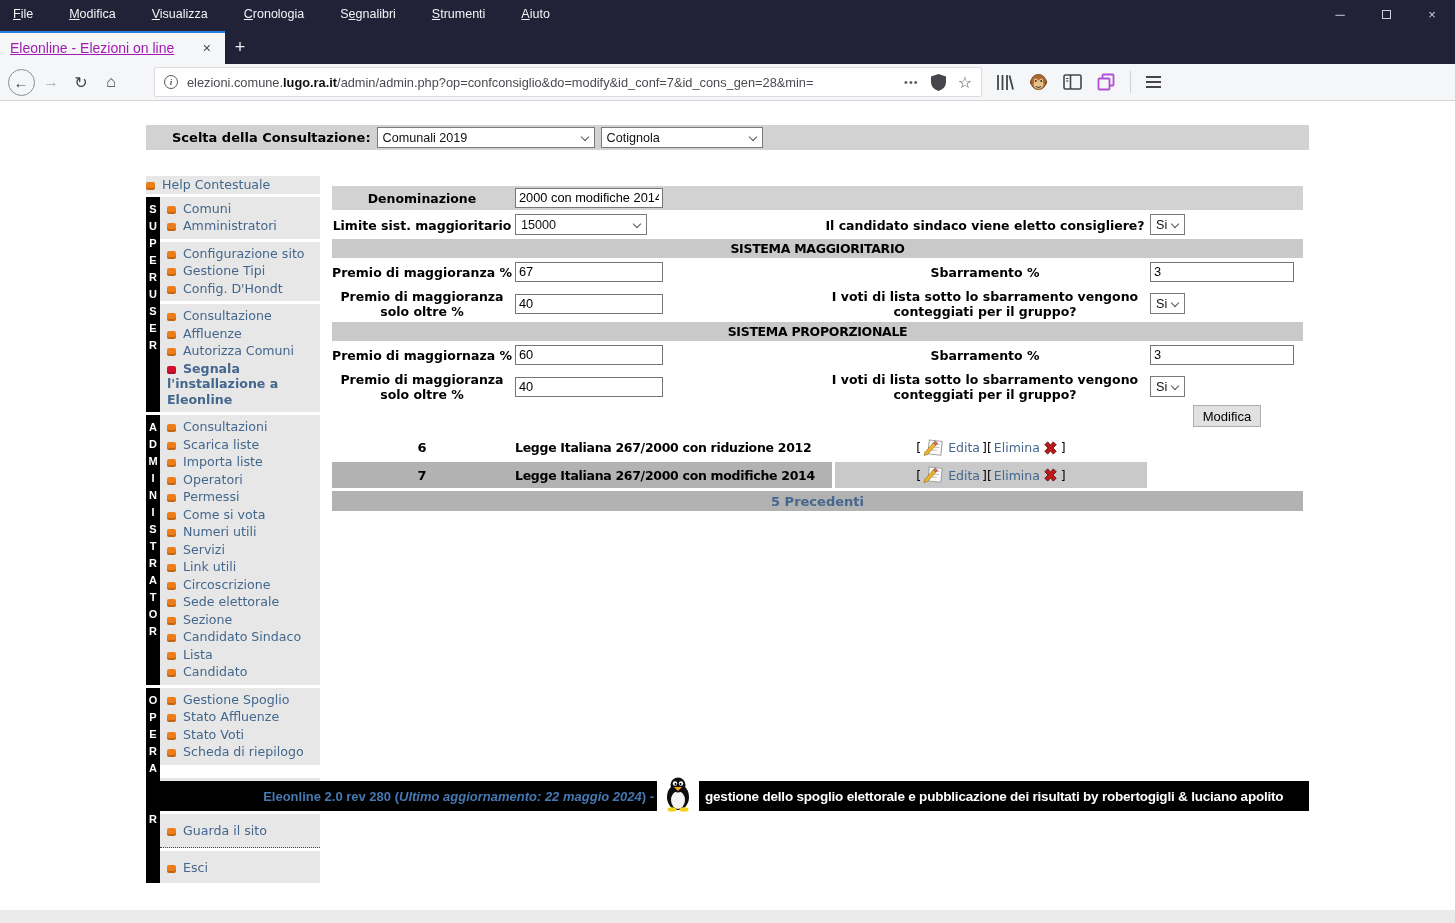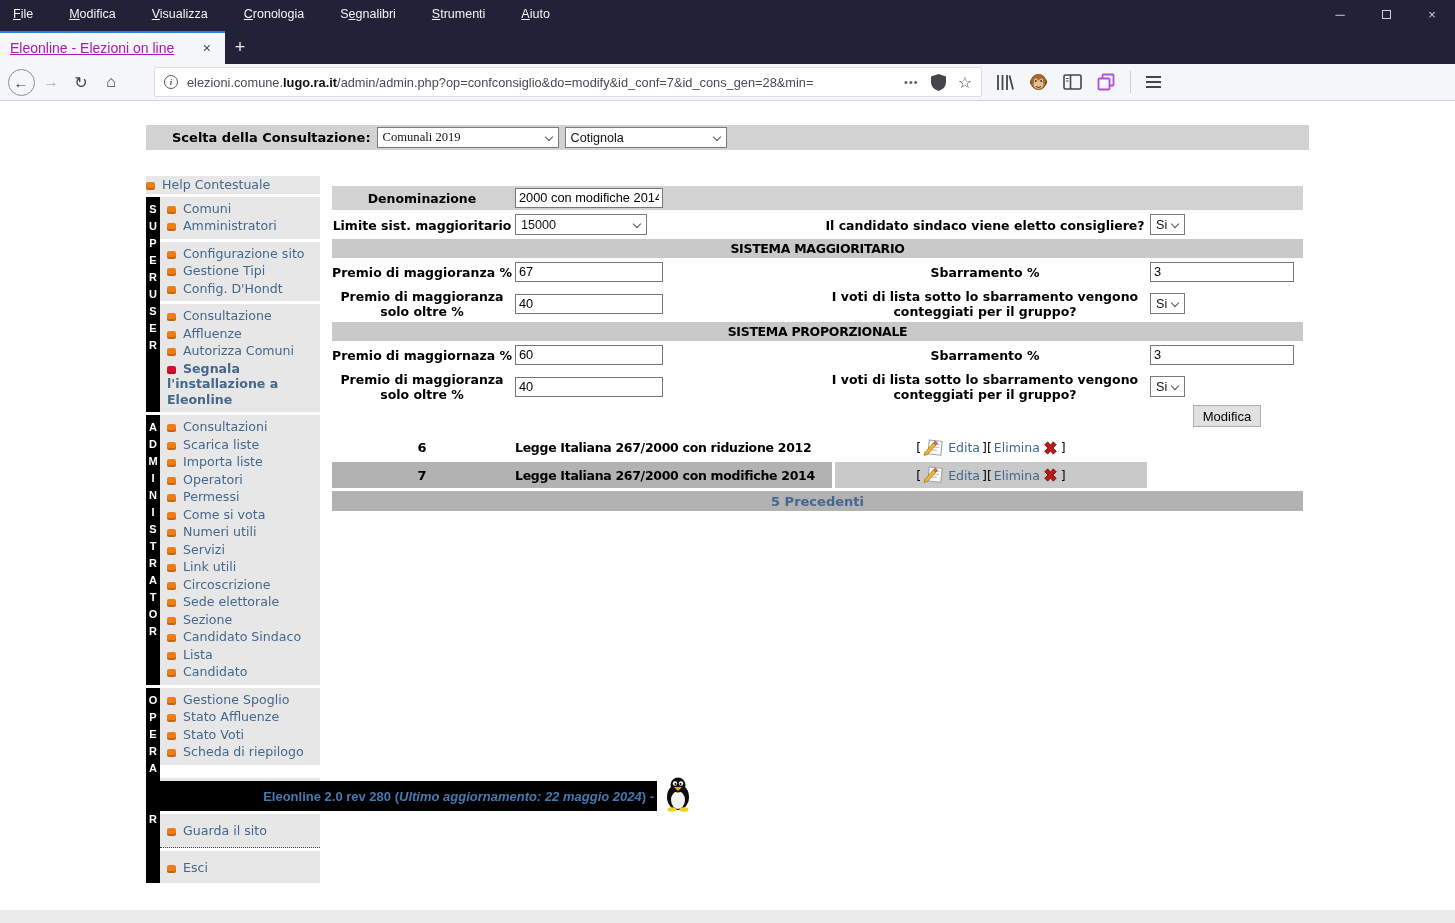--- a/index.html
+++ b/index.html
@@ -65,21 +65,21 @@
   .page { position:absolute; top:102px; left:0; right:0; height:821px; background:#fff; }
   .content { position:absolute; left:146px; top:23px; width:1163px; }
 
   .scelta-bar { height:25px; background:var(--bar_gray); display:flex; align-items:center; }
   .scelta-label { margin-left:26px; font:bold 13px "DejaVu Sans",sans-serif; color:#000; }
   .fake-select { background:#fff; border:1px solid #7a7a7a; height:21px; display:flex;
                  align-items:center; padding:0 18px 0 5px; font-size:12.6px; color:#111;
                  position:relative; font-family:"Liberation Sans",sans-serif; }
   .chev { position:absolute; right:6px; top:6px; width:6px; height:6px;
           border-right:1.4px solid #555; border-bottom:1.4px solid #555; transform:rotate(45deg); }
-  .sel-consult { margin-left:6px; width:182px;font-family:Liberation Serif, serif; }
+  .sel-consult { margin-left:6px; width:218px; }
   .sel-comune  { margin-left:6px; width:162px; }
 
   .cols { display:flex; align-items:flex-start; }
 
   
   .sidebar { margin-top:26px; width:174px; flex:none; }
   .side-help { background:var(--sidebar_bg); padding:2px 2px 3px 7px; margin-bottom:3px;
                font:12.6px "DejaVu Sans",sans-serif; color:var(--link); }
   .side-section { display:flex; margin-bottom:3px; }
   .letterbar { width:14px; background:#000; color:#fff; text-align:center;
@@ -540,17 +540,18 @@
               <circle cx="14" cy="9" r="7.5" fill="#0d0d0d"></circle>
               <circle cx="11" cy="7.5" r="2.2" fill="#fff"></circle>
               <circle cx="17" cy="7.5" r="2.2" fill="#fff"></circle>
               <circle cx="11.5" cy="8" r="1" fill="#000"></circle>
               <circle cx="16.5" cy="8" r="1" fill="#000"></circle>
               <polygon points="10,11 18,11 14,15" fill="#f2a71b"></polygon>
               <ellipse cx="8" cy="33.5" rx="4.5" ry="2.2" fill="#f2d11b"></ellipse>
               <ellipse cx="20" cy="33.5" rx="4.5" ry="2.2" fill="#f2d11b"></ellipse>
             </svg></span>
       </div>
+      <div class="f-right">gestione dello spoglio elettorale e pubblicazione dei risultati by robertogigli &amp; luciano apolito</div>
     </div>
 
     <div class="bottom-strip"></div>
   </div>
 </div>
 
 </body></html>

